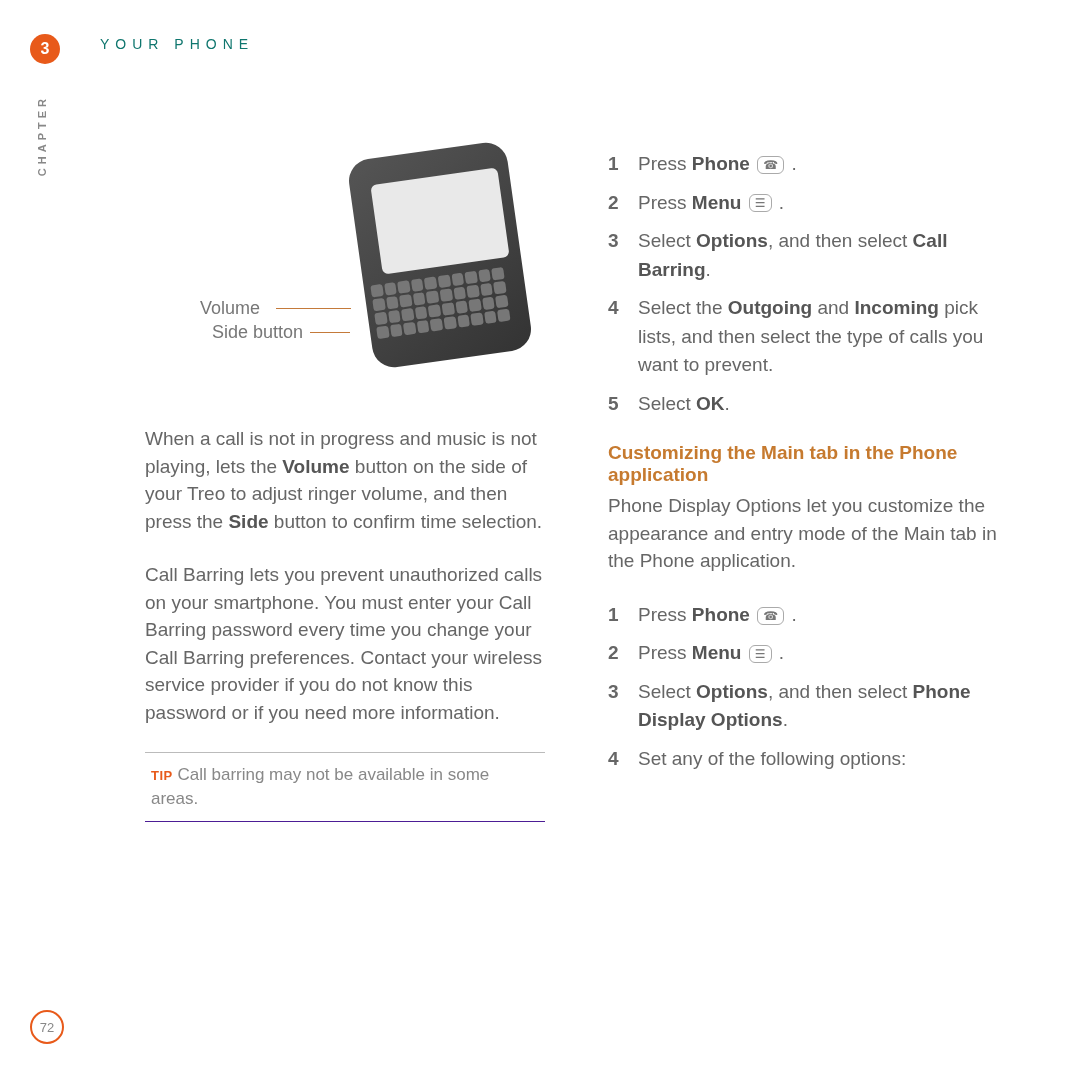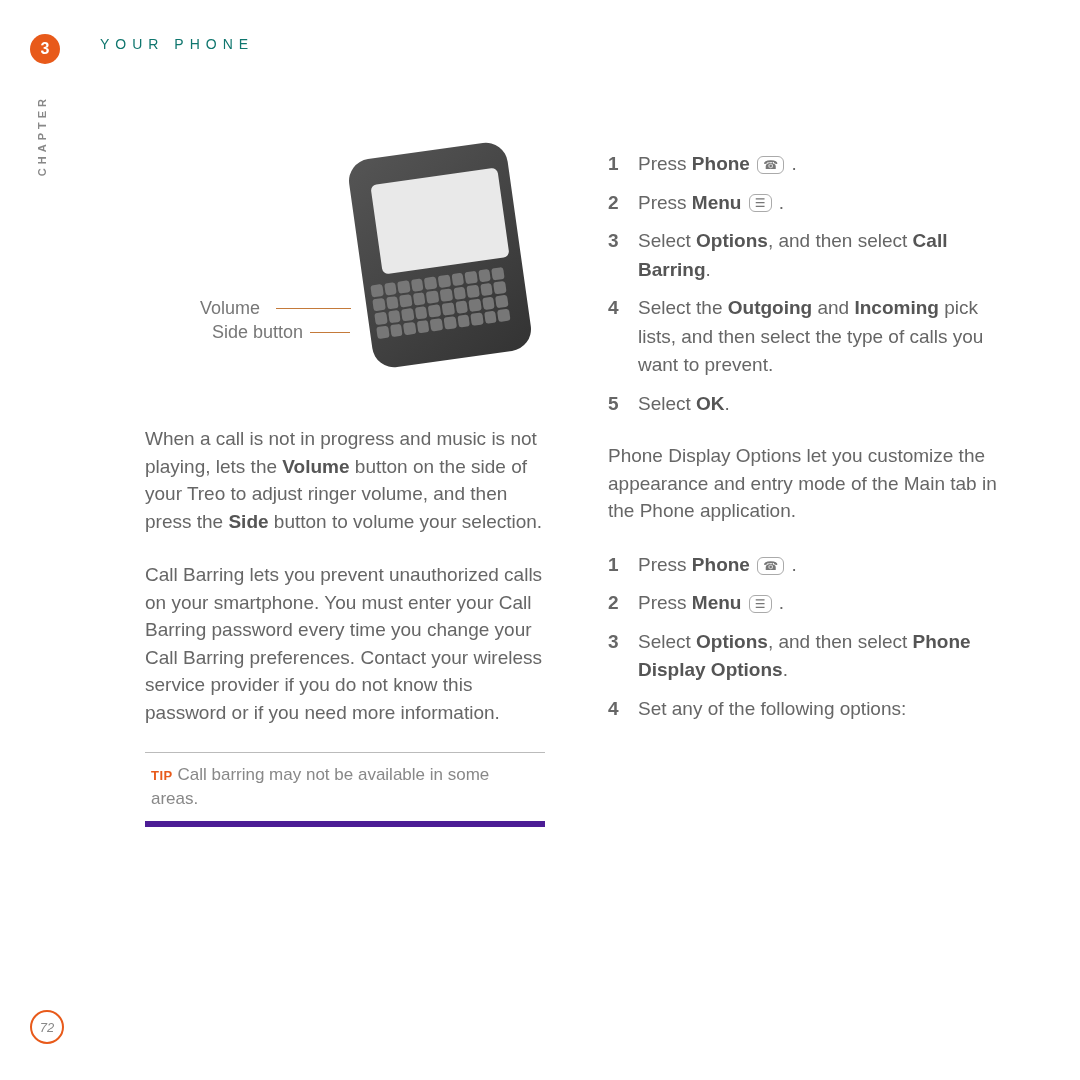--- a/index.html
+++ b/index.html
@@ -53,21 +53,20 @@
     left: 30px;
     width: 30px;
     height: 30px;
     border: 2px solid #e85a1a;
     border-radius: 50%;
     color: #888;
     font-size: 13px;
     display: flex;
     align-items: center;
     justify-content: center;
-    font-style: italic;
   }
   .diagram {
     position: absolute;
     top: 150px;
     left: 200px;
     width: 320px;
     height: 230px;
   }
   .device {
     position: absolute;
@@ -174,21 +173,21 @@
     font-weight: 700;
     color: #666;
   }
   .sub-item {
     margin-top: 8px;
   }
   b { color: #555; font-weight: 700; }
 
   .tip-box {
     border-top: 1px solid #bbb;
-    border-bottom: 6px solid #4c1d95;
+    border-bottom: 1px solid #4c1d95;
     padding: 10px 6px;
     margin-top: 24px;
     font-size: 17px;
     color: #888;
     line-height: 1.4;
   }
   .tip-box .tip-label {
     color: #e85a1a;
     font-weight: 700;
     font-size: 13px;
@@ -265,21 +264,21 @@
     </div>
   </div>
   <div class="lead-line lead-1"></div>
   <div class="lead-line lead-2"></div>
   <div class="label-volume">Volume</div>
   <div class="label-side">Side button</div>
 </div>
 
 <div class="col-left">
   <p class="body">
-    <span>When a call is not in progress and music is not playing, lets the </span><b>Volume</b><span> button on the side of your Treo to adjust ringer volume, and then press the </span><b>Side</b><span> button to volume your selection.</span>
+    <span>When a call is not in progress and music is not playing, lets the </span><b>Volume</b><span> button on the side of your Treo to adjust ringer volume, and then press the </span><b>Side</b><span> button to confirm time selection.</span>
   </p>
 
   <p class="body">Call Barring lets you prevent unauthorized calls on your smartphone. You must enter your Call Barring password every time you change your Call Barring preferences. Contact your wireless service provider if you do not know this password or if you need more information.</p>
 
   <div class="tip-box">
     <span class="tip-label">TIP</span><span> Call barring may not be available in some areas.</span>
   </div>
 </div>
 
 <div class="col-right">
@@ -297,20 +296,21 @@
       <span>Select </span><b>Options</b><span>, and then select </span><b>Call Barring</b><span>.</span>
     </li>
     <li>
       <span>Select the </span><b>Outgoing</b><span> and </span><b>Incoming</b><span> pick lists, and then select the type of calls you want to prevent.</span>
     </li>
     <li>
       <span>Select </span><b>OK</b><span>.</span>
     </li>
   </ol>
 
+  <h3 class="sub">Customizing the Main tab in the Phone application</h3>
   <p class="body">Phone Display Options let you customize the appearance and entry mode of the Main tab in the Phone application.</p>
 
   <ol class="steps">
     <li>
       <span>Press </span><b>Phone</b>
       <span class="icon-key icon-phone"></span><span> .</span>
     </li>
     <li>
       <span>Press </span><b>Menu</b>
       <span class="icon-key icon-menu"></span><span> .</span>

